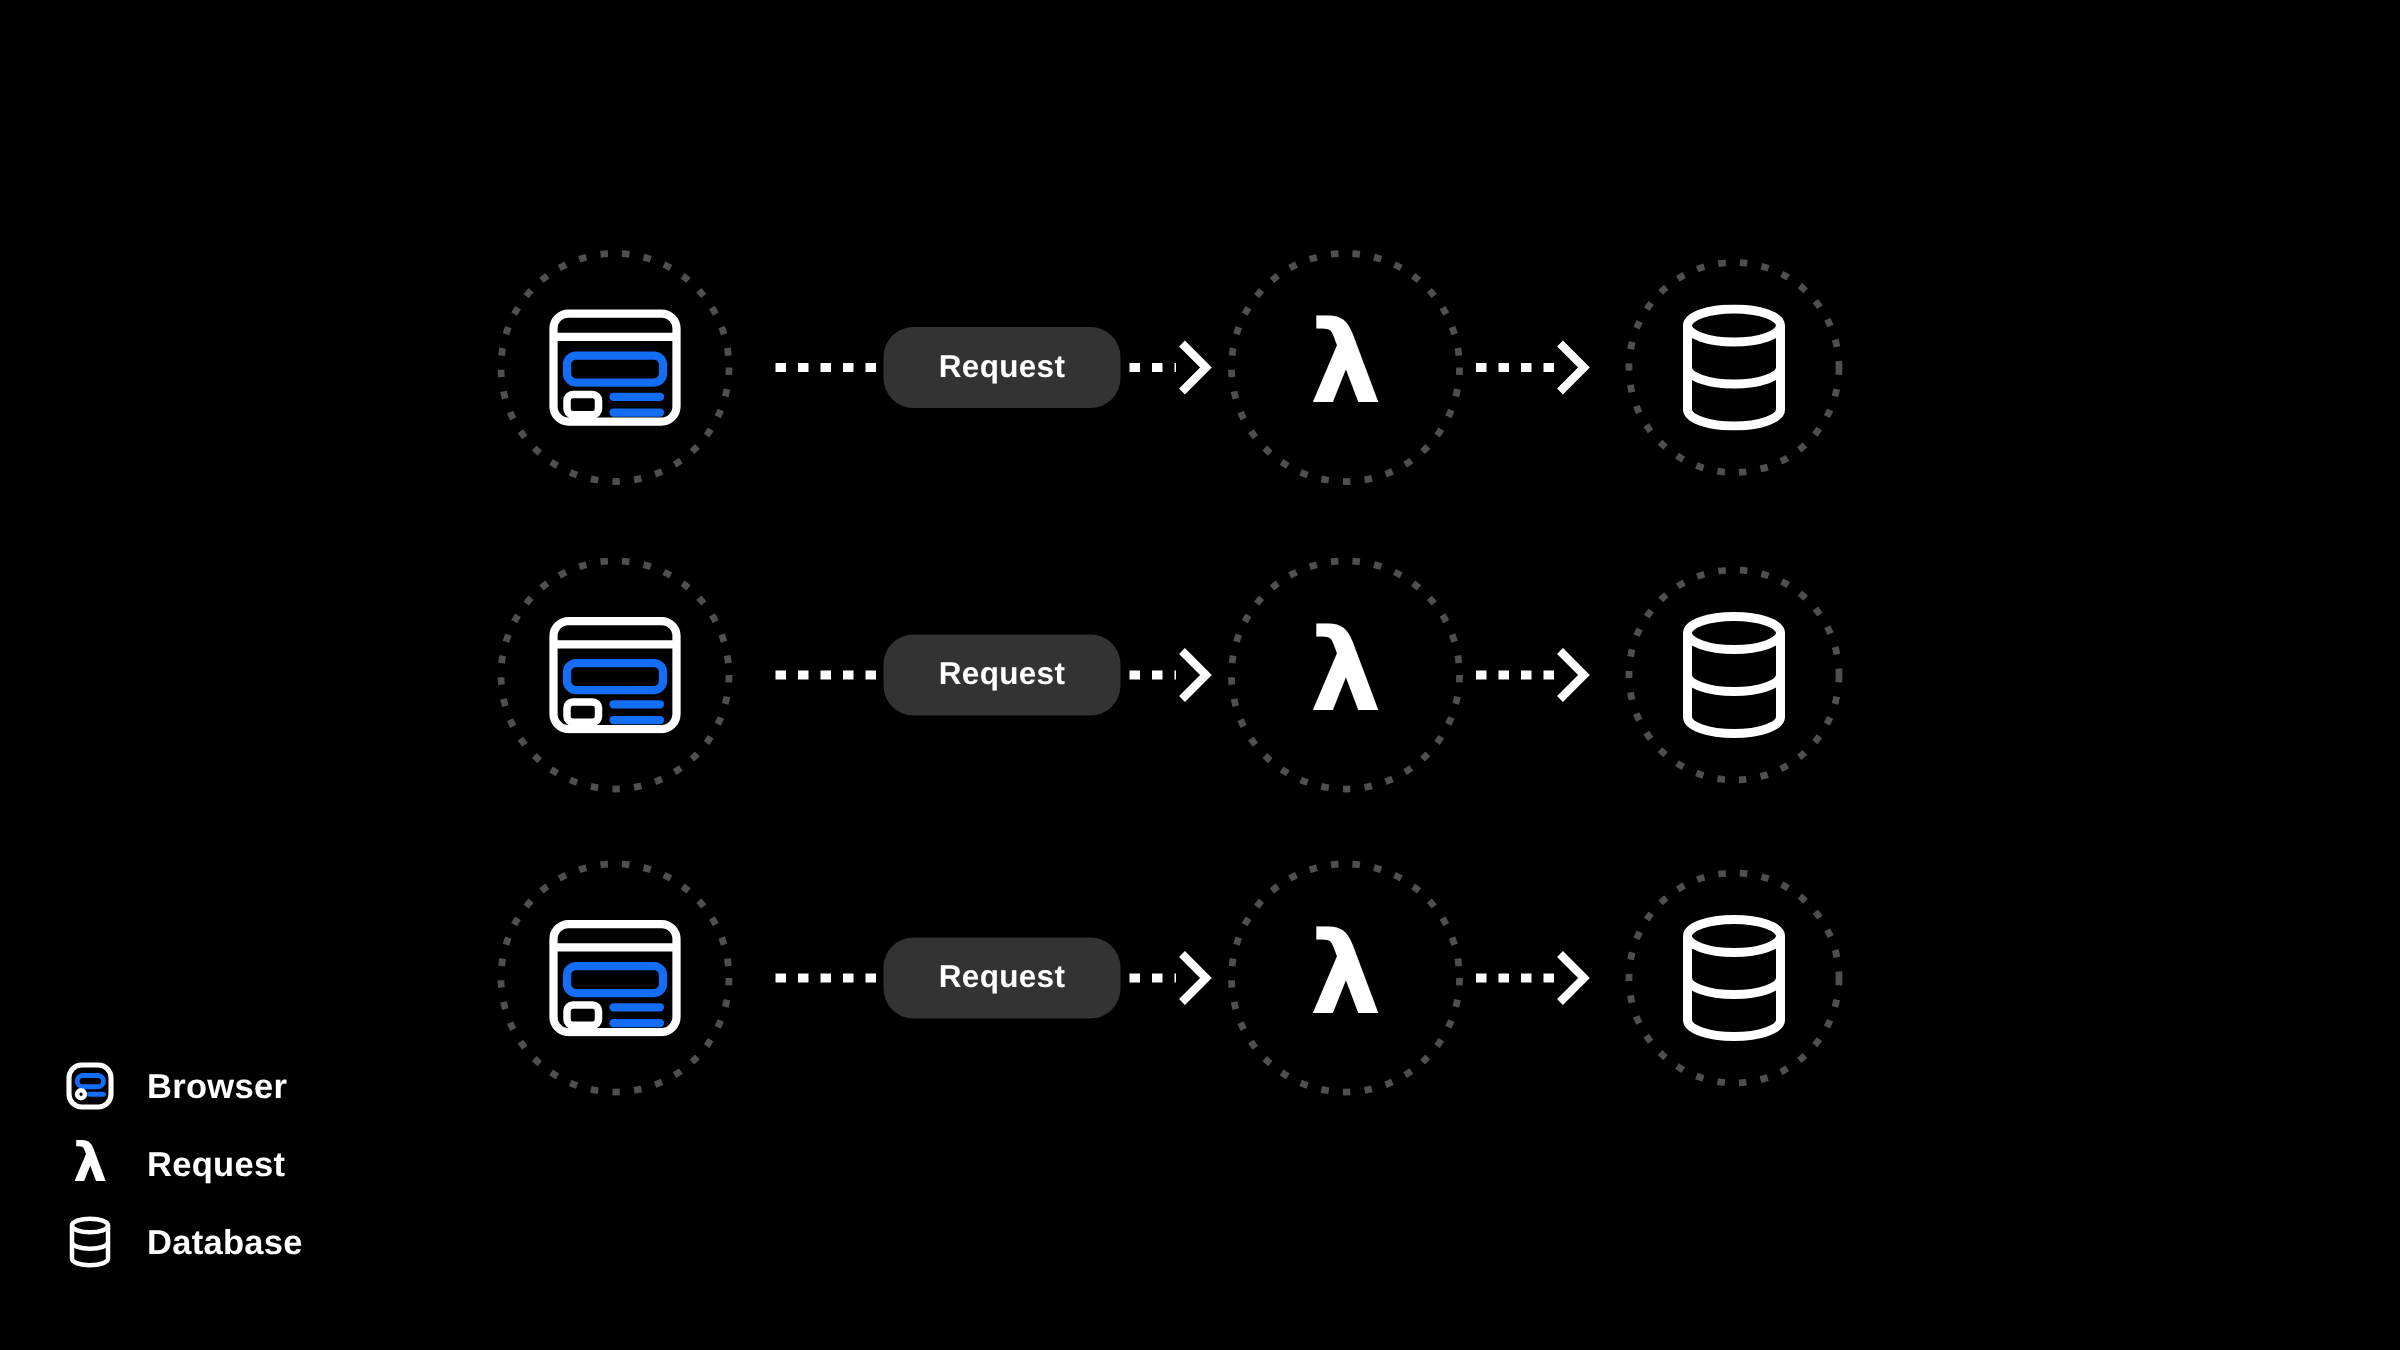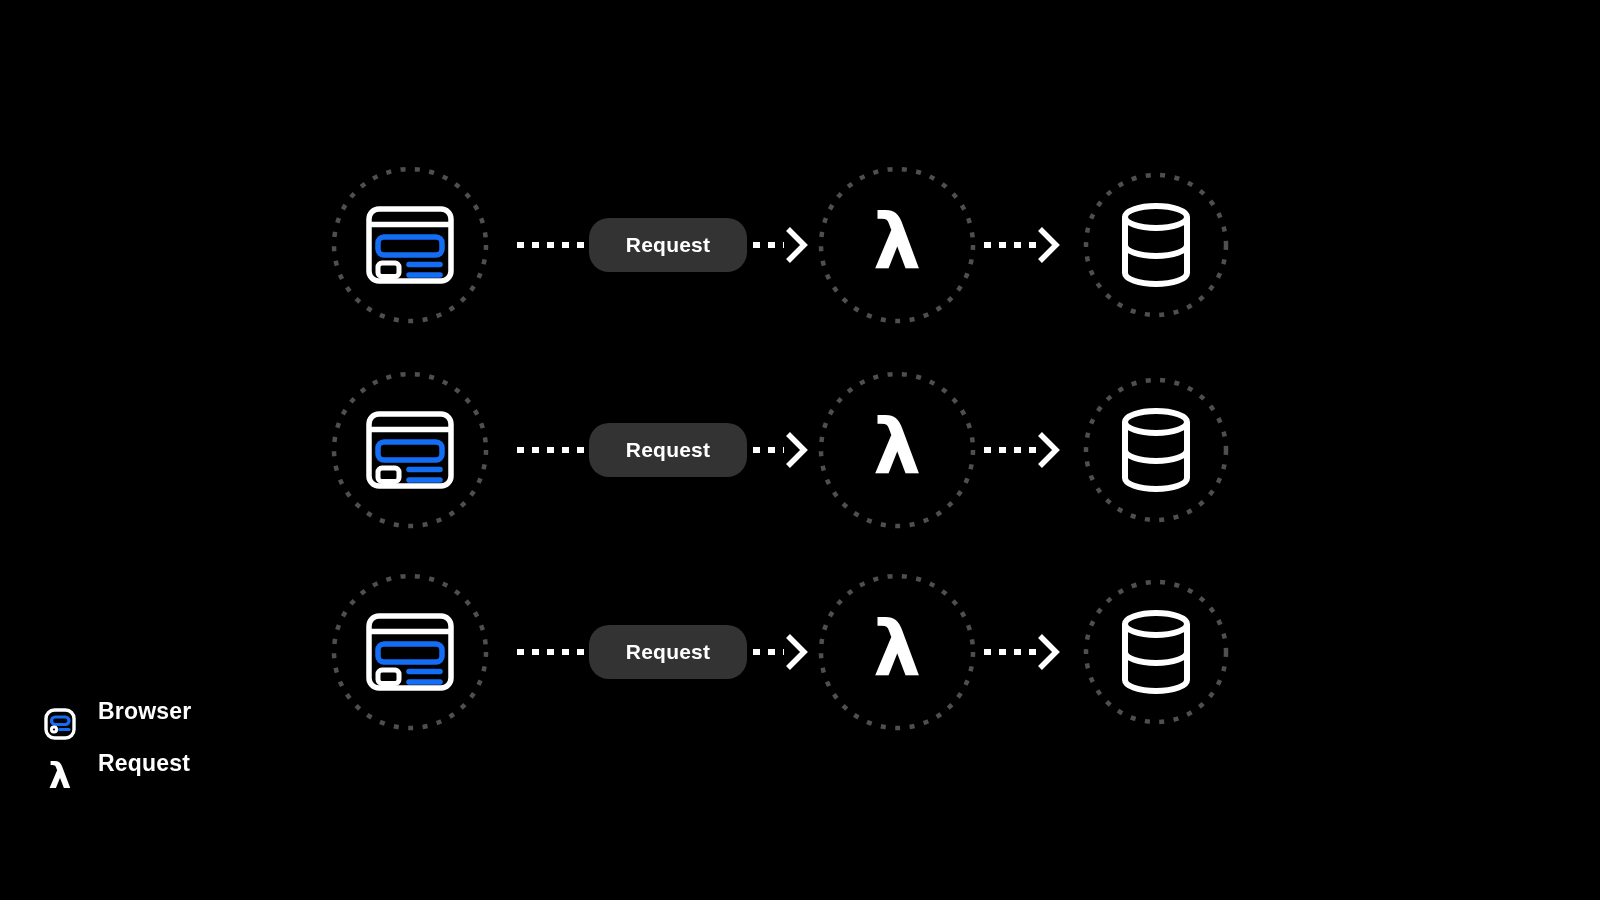--- a/index.html
+++ b/index.html
@@ -73,20 +73,21 @@
 
   .legend {
     position: absolute;
     left: 43px;
     top: 698px;
     display: flex;
     flex-direction: column;
   }
   .legend-item {
     display: flex;
+    align-items: center;
     height: 52px;
   }
   .legend-icon-box {
     width: 34px;
     display: flex;
     align-items: center;
     justify-content: center;
   }
   .legend-lambda {
     font-family: "DejaVu Sans", sans-serif;
@@ -278,15 +279,25 @@
       <span class="legend-label">Browser</span>
     </div>
 
     <div class="legend-item">
       <span class="legend-icon-box">
         <span class="legend-lambda">λ</span>
       </span>
       <span class="legend-label">Request</span>
     </div>
 
+    <div class="legend-item">
+      <span class="legend-icon-box">
+        <svg width="30" height="36" viewBox="0 0 30 36">
+          <ellipse cx="15" cy="7" rx="12" ry="4.5" fill="none" stroke="#ffffff" stroke-width="3"></ellipse>
+          <path d="M3 7 v22 c0 2.5 5.4 4.5 12 4.5 s12 -2 12 -4.5 V7" fill="none" stroke="#ffffff" stroke-width="3"></path>
+          <path d="M3 18 c0 2.5 5.4 4.5 12 4.5 s12 -2 12 -4.5" fill="none" stroke="#ffffff" stroke-width="3"></path>
+        </svg>
+      </span>
+      <span class="legend-label">Database</span>
+    </div>
 
   </div>
 </div>
 
 </body></html>

